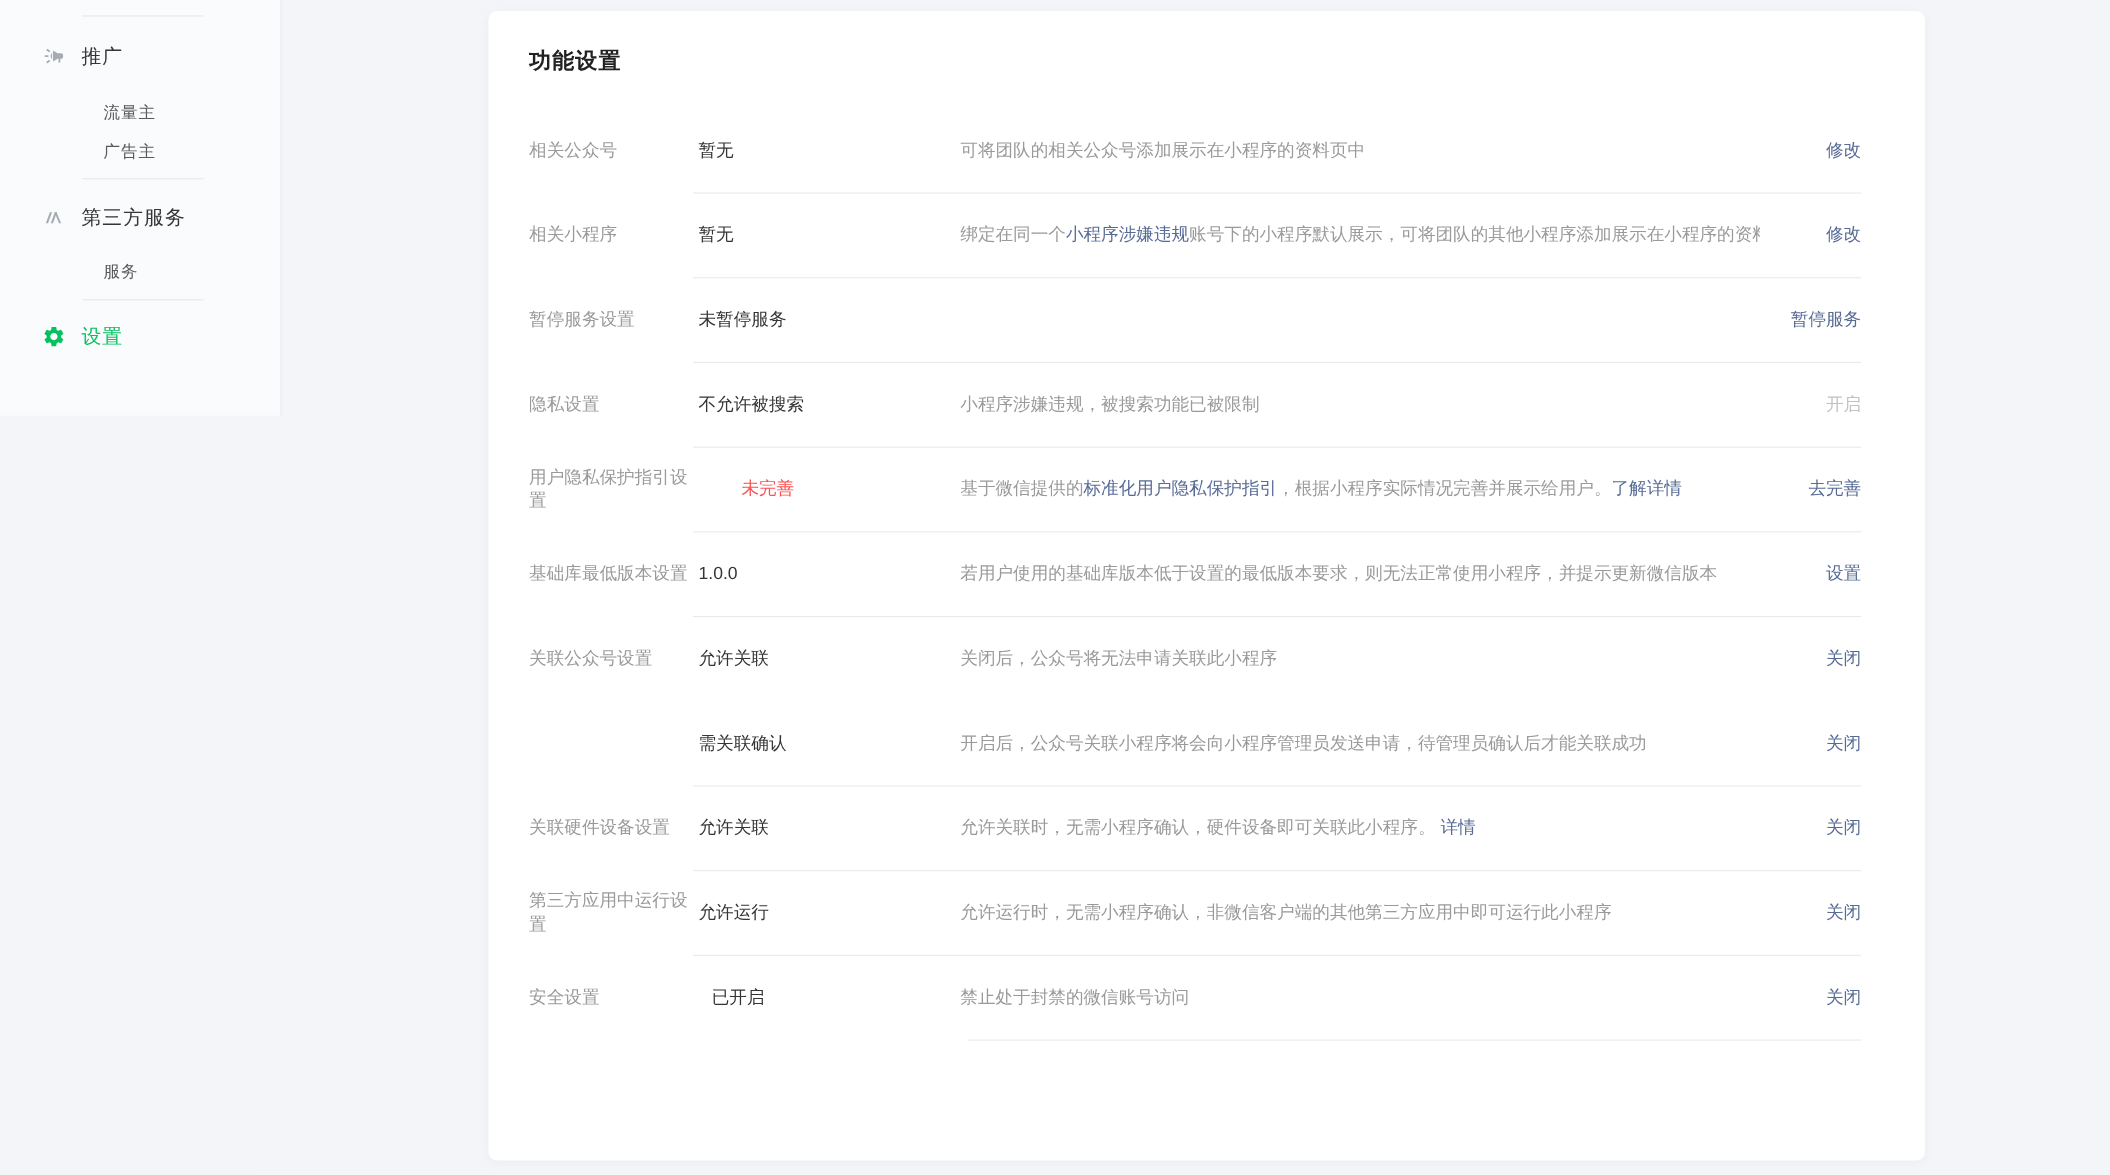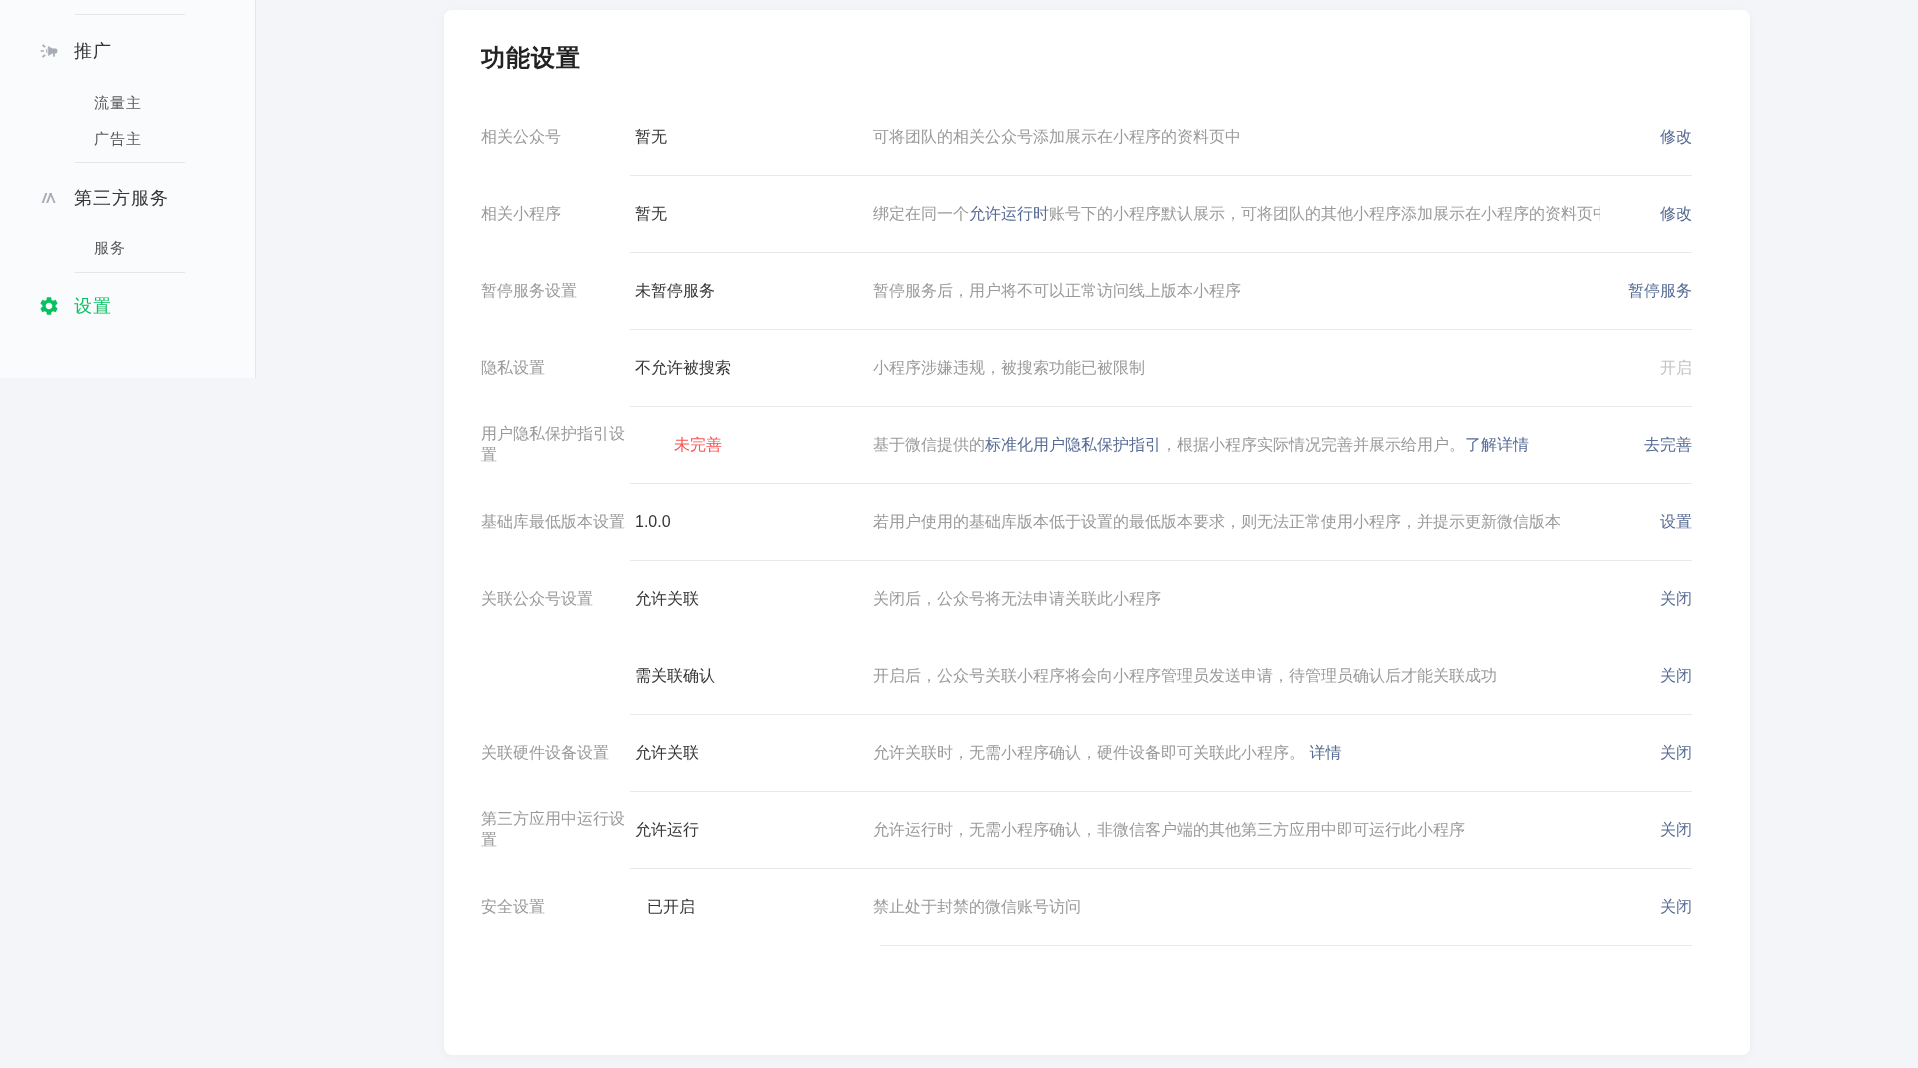--- a/index.html
+++ b/index.html
@@ -49,21 +49,21 @@
   
   .card {
     position:absolute; left:444px; top:10px;
     width:1306px; height:1045px;
     background:#ffffff; border-radius:8px;
     box-shadow:0 2px 10px rgba(40,46,60,0.04);
   }
   .card-title {
     padding:32px 0 0 37px;
     height:88px;
-    font-size:24px; color:#222222; letter-spacing:1px;
+    font-size:20px; color:#222222; letter-spacing:1px;
   }
 
   .rows { position:relative; }
   .row { position:relative; height:77px; }
   .row.divided::before {
     content:""; position:absolute; top:0; left:186px; right:58px;
     border-top:1px solid #e9e9ec;
   }
   .cell { position:absolute; top:50%; transform:translateY(-50%); font-size:16px; }
   .cell.label { left:37px; width:150px; color:#9a9a9a; }
@@ -129,27 +129,26 @@
   <div class="rows" id="rows">
       <div class="row">
     <div class="cell label">相关公众号</div>
     <div class="cell value">暂无</div>
     <div class="cell desc"><span>可将团队的相关公众号添加展示在小程序的资料页中</span></div>
     <div class="cell action"><a class="action-link">修改</a></div>
   </div>
       <div class="row divided">
     <div class="cell label">相关小程序</div>
     <div class="cell value">暂无</div>
-    <div class="cell desc"><span>绑定在同一个</span><a class="inline-link">允许运行时</a><span>账号下的小程序默认展示，可将团队的其他小程序添加展示在小程序的资料页中</span></div>
+    <div class="cell desc"><span>绑定在同一个</span><a class="inline-link">小程序涉嫌违规</a><span>账号下的小程序默认展示，可将团队的其他小程序添加展示在小程序的资料页中</span></div>
     <div class="cell action"><a class="action-link">修改</a></div>
   </div>
       <div class="row divided">
     <div class="cell label">暂停服务设置</div>
     <div class="cell value">未暂停服务</div>
-    <div class="cell desc"><span>暂停服务后，用户将不可以正常访问线上版本小程序</span></div>
     <div class="cell action"><a class="action-link">暂停服务</a></div>
   </div>
       <div class="row divided">
     <div class="cell label">隐私设置</div>
     <div class="cell value">不允许被搜索</div>
     <div class="cell desc"><span>小程序涉嫌违规，被搜索功能已被限制</span></div>
     <div class="cell action"><a class="action-link disabled">开启</a></div>
   </div>
       <div class="row divided">
     <div class="cell label">用户隐私保护指引设置</div>

